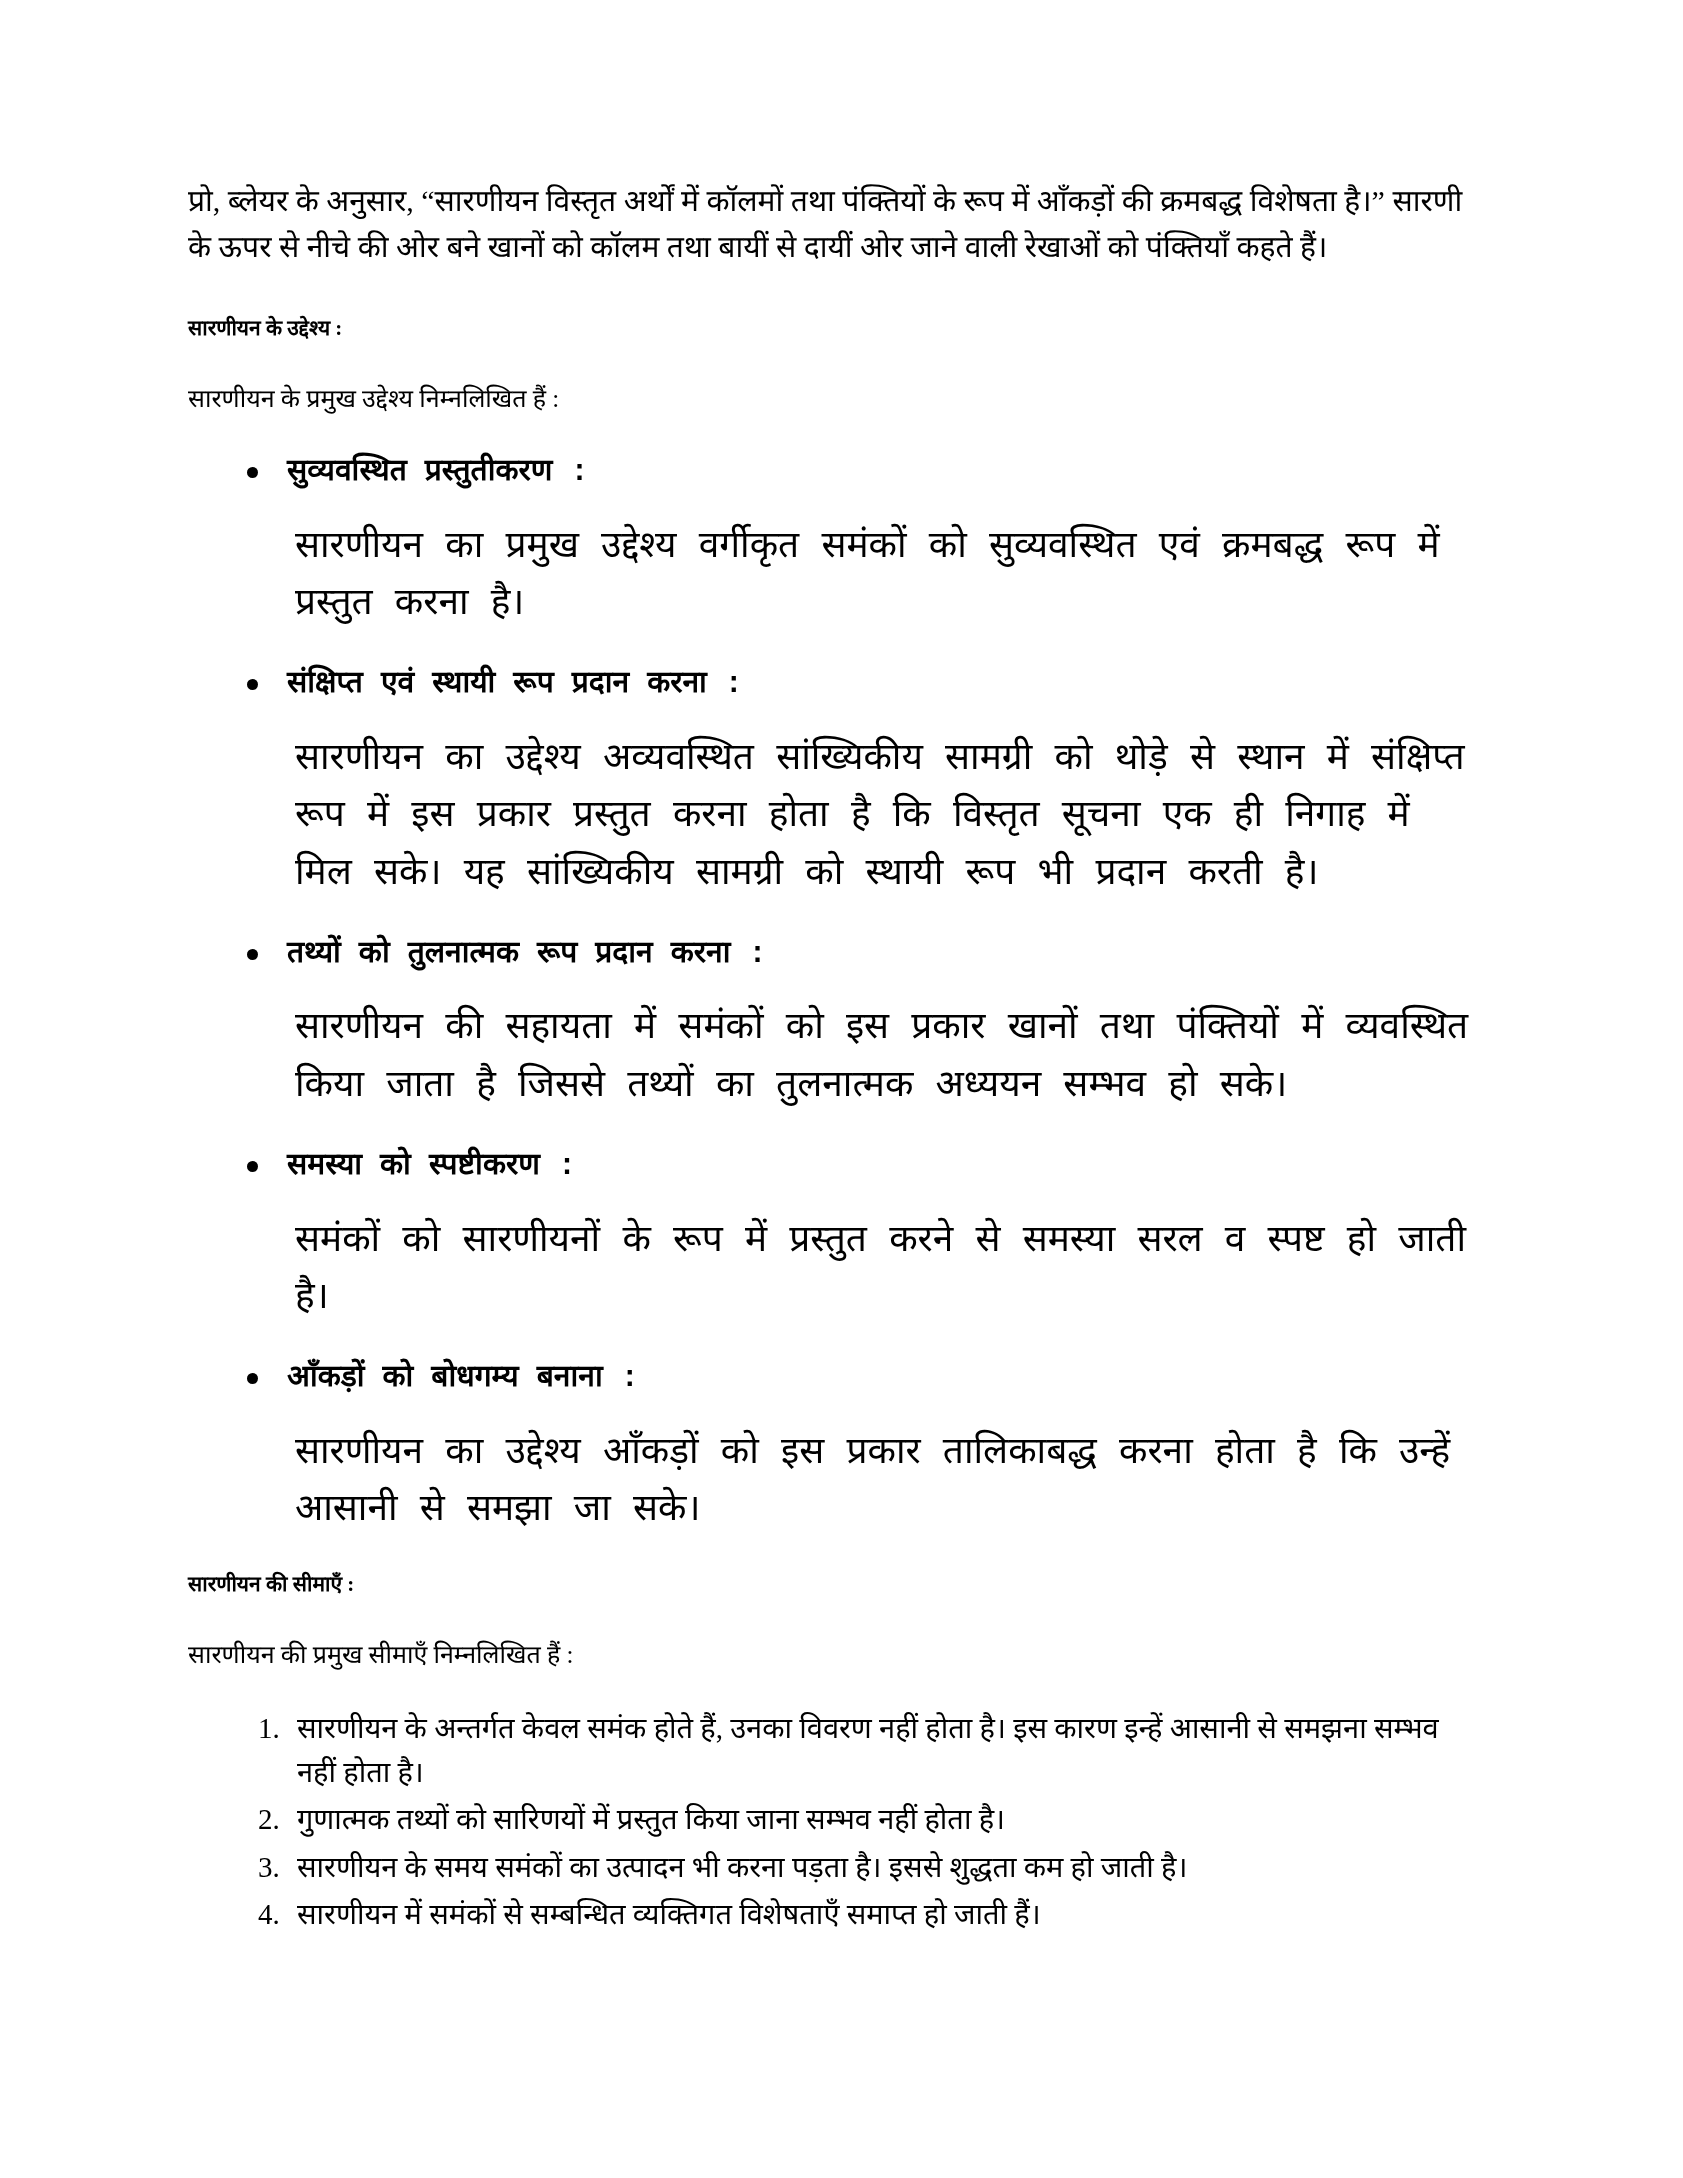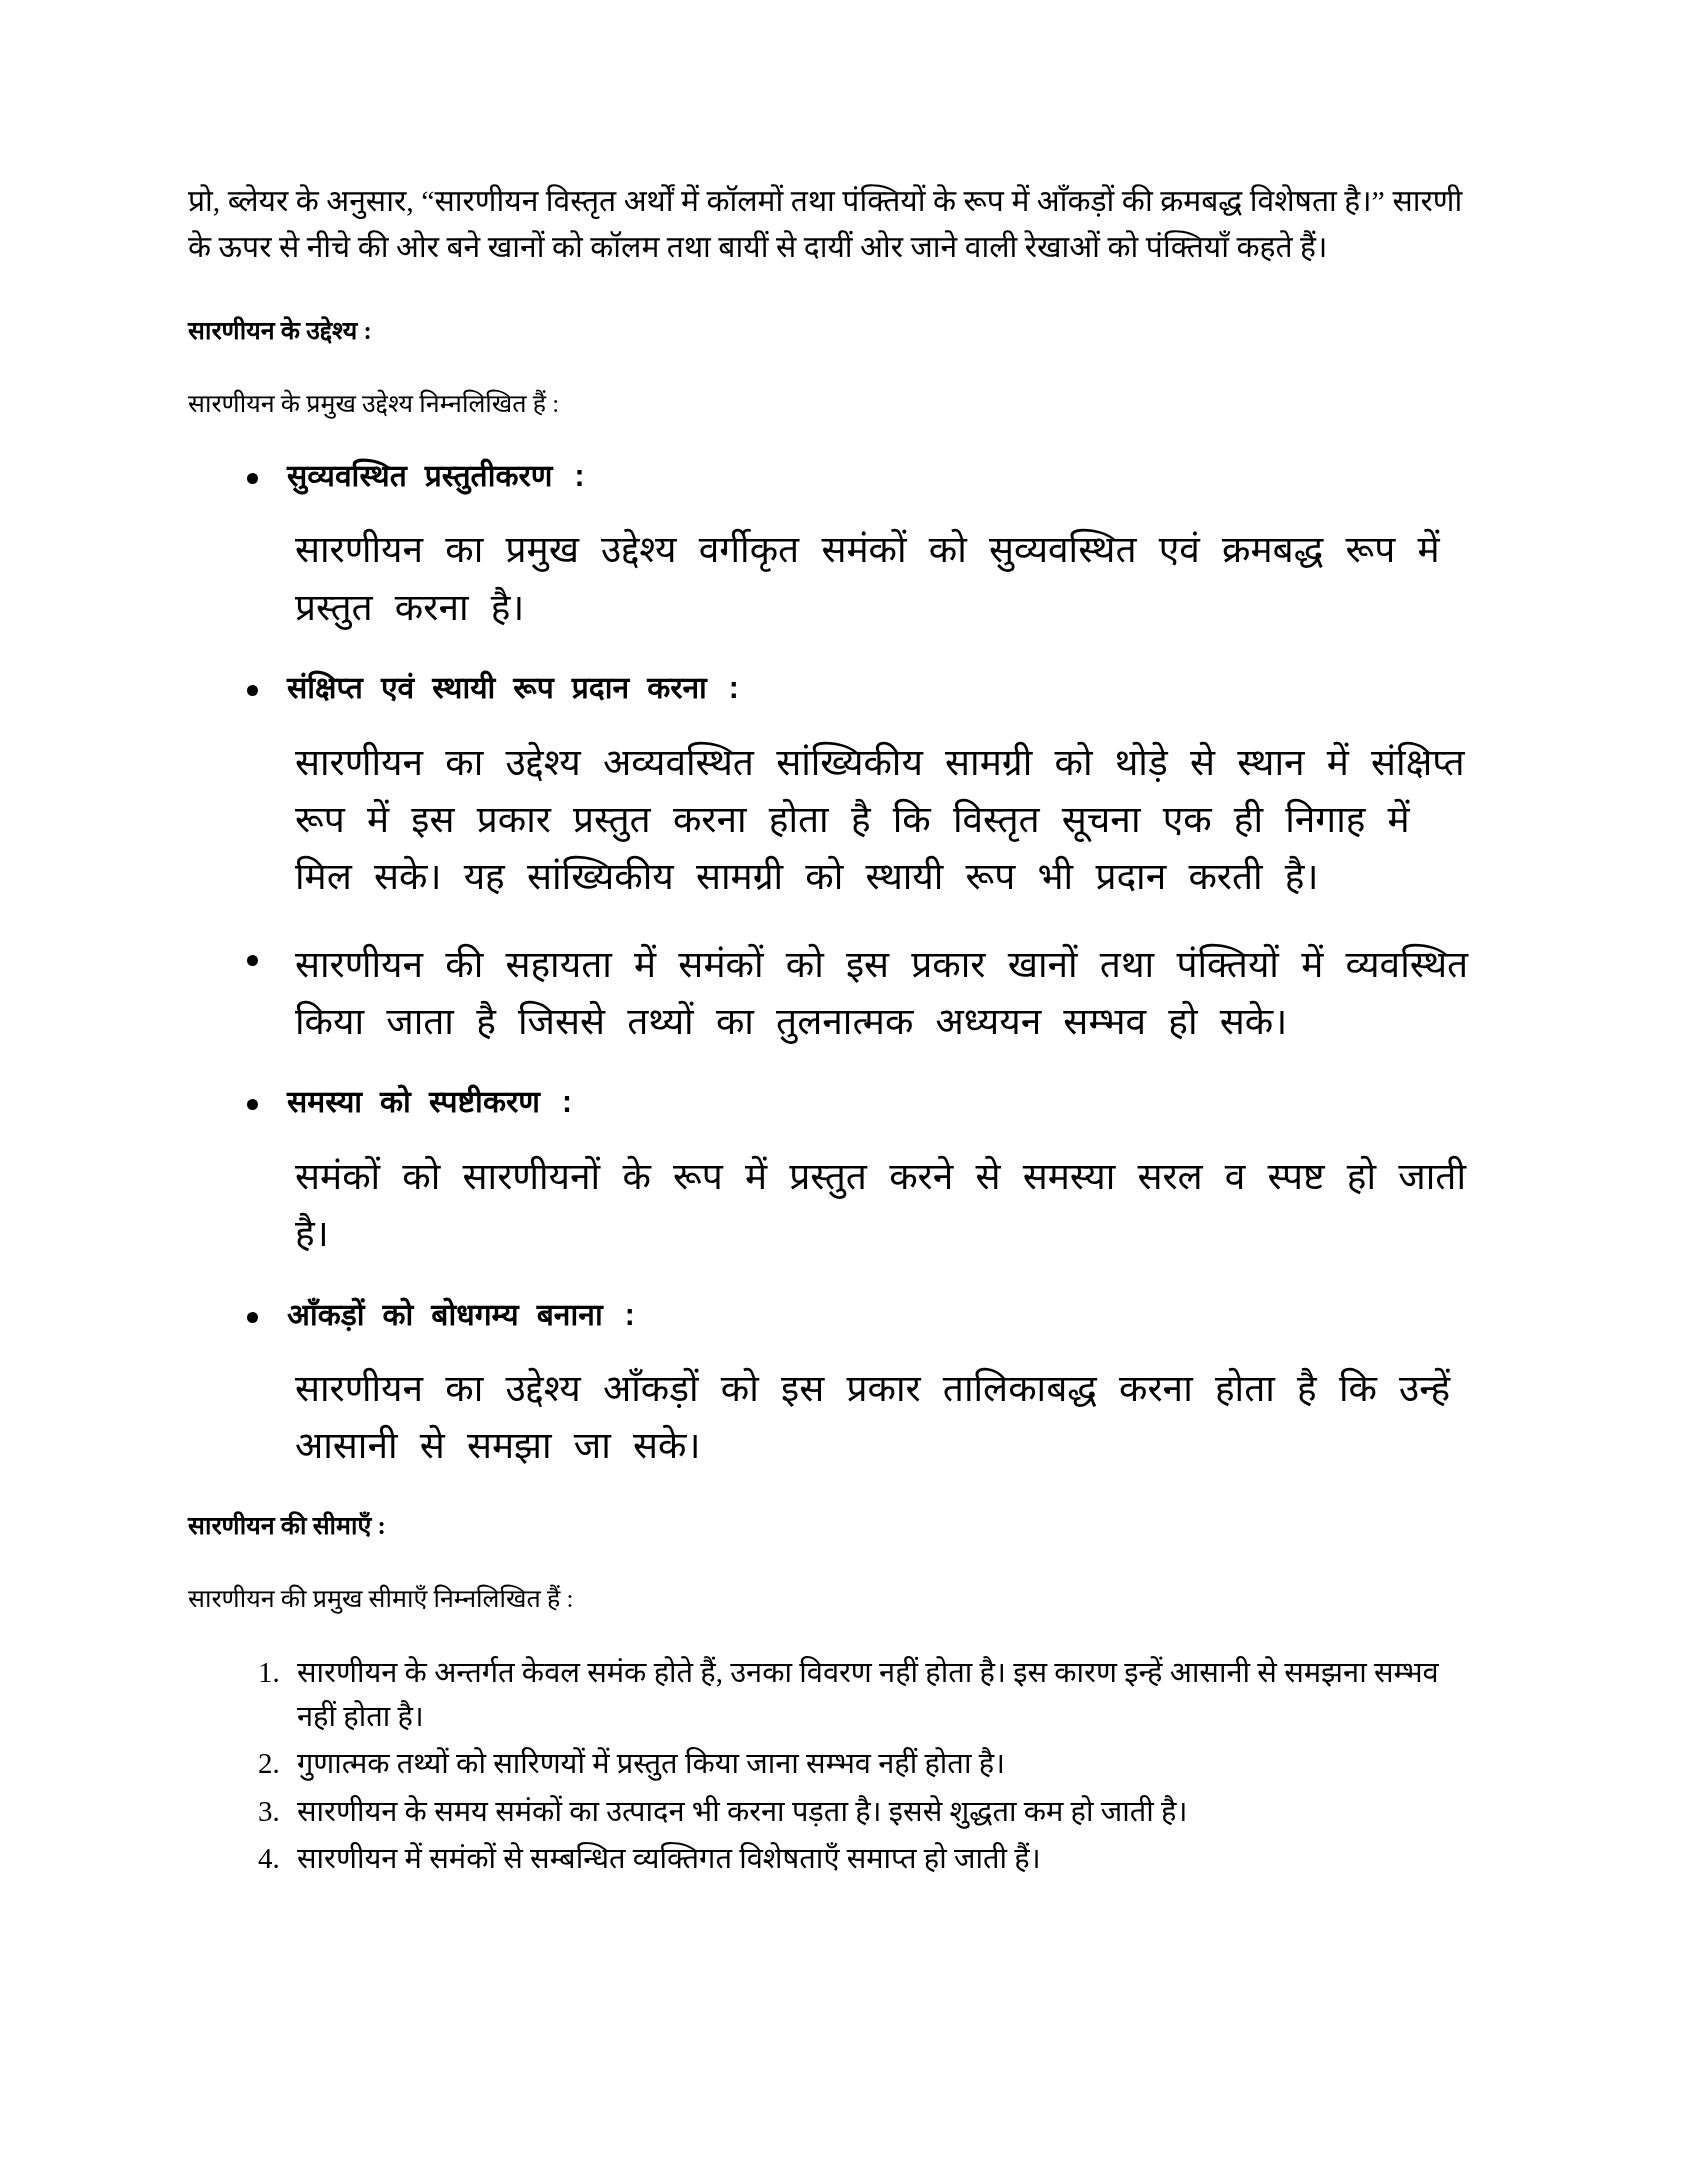--- a/index.html
+++ b/index.html
@@ -26,21 +26,21 @@
   .para {
     font-size: 30px;
     line-height: 1.52;
     text-align: left;
     margin: 0 0 30px 0;
   }
   .intro {
     margin-bottom: 44px;
   }
   h2.section-head {
-    font-size: 25px;
+    font-size: 21px;
     font-weight: bold;
     line-height: 1.45;
     margin: 0 0 36px 0;
   }
   .lead {
     font-size: 25px;
     line-height: 1.5;
     margin: 0 0 34px 0;
   }
   ul.objectives {
@@ -107,20 +107,21 @@
   <ul class="objectives">
     <li>
       <div class="obj-title">सुव्यवस्थित प्रस्तुतीकरण :</div>
       <div class="obj-body">सारणीयन का प्रमुख उद्देश्य वर्गीकृत समंकों को सुव्यवस्थित एवं क्रमबद्ध रूप में प्रस्तुत करना है।</div>
     </li>
     <li>
       <div class="obj-title">संक्षिप्त एवं स्थायी रूप प्रदान करना :</div>
       <div class="obj-body">सारणीयन का उद्देश्य अव्यवस्थित सांख्यिकीय सामग्री को थोड़े से स्थान में संक्षिप्त रूप में इस प्रकार प्रस्तुत करना होता है कि विस्तृत सूचना एक ही निगाह में मिल सके। यह सांख्यिकीय सामग्री को स्थायी रूप भी प्रदान करती है।</div>
     </li>
     <li>
+      <div class="obj-title">तथ्यों को तुलनात्मक रूप प्रदान करना :</div>
       <div class="obj-body">सारणीयन की सहायता में समंकों को इस प्रकार खानों तथा पंक्तियों में व्यवस्थित किया जाता है जिससे तथ्यों का तुलनात्मक अध्ययन सम्भव हो सके।</div>
     </li>
     <li>
       <div class="obj-title">समस्या को स्पष्टीकरण :</div>
       <div class="obj-body">समंकों को सारणीयनों के रूप में प्रस्तुत करने से समस्या सरल व स्पष्ट हो जाती है।</div>
     </li>
     <li>
       <div class="obj-title">आँकड़ों को बोधगम्य बनाना :</div>
       <div class="obj-body">सारणीयन का उद्देश्य आँकड़ों को इस प्रकार तालिकाबद्ध करना होता है कि उन्हें आसानी से समझा जा सके।</div>
     </li>

